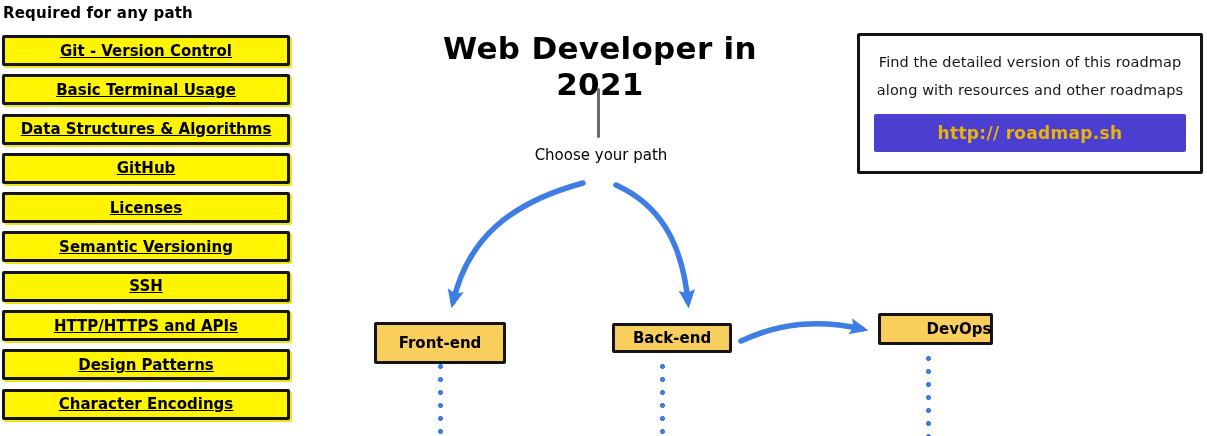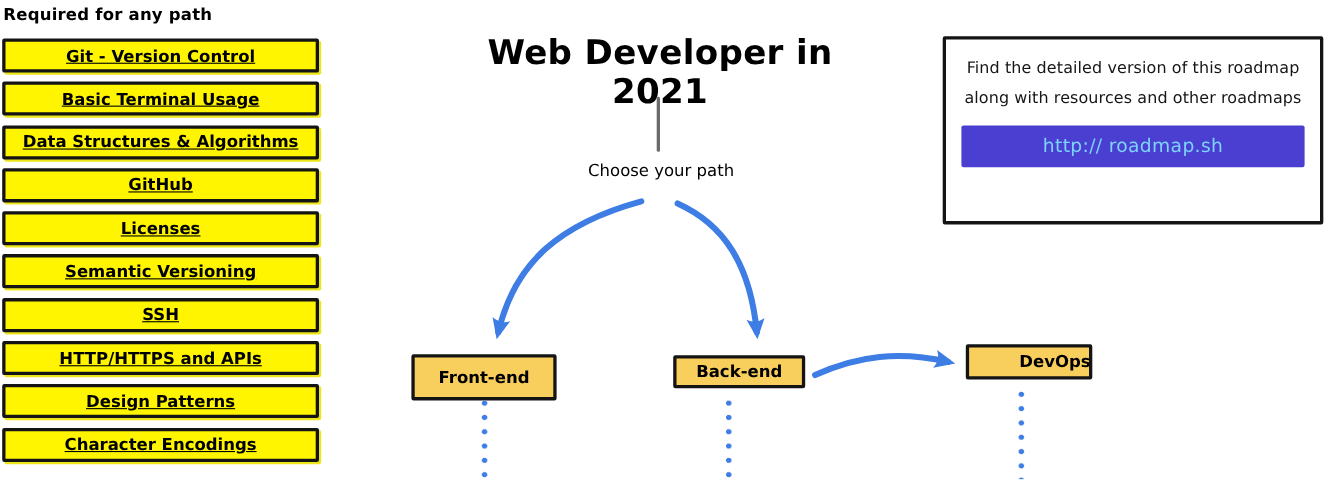--- a/index.html
+++ b/index.html
@@ -64,33 +64,33 @@
     position:absolute;width:5px;
     background-image:radial-gradient(circle,var(--blue) 2.2px,rgba(0,0,0,0) 2.7px);
     background-size:5px 13px;background-repeat:repeat-y;background-position:center top;
   }
   .dot-front{left:438px;top:360px;height:76px;}
   .dot-back{left:660px;top:360px;height:76px;}
   .dot-devops{left:926px;top:352px;height:84px;}
 
   
   .info-box{
-    position:absolute;left:857px;top:33px;width:346px;height:171px;
+    position:absolute;left:857px;top:33px;width:346px;height:141px;
     background:#fff;border:3px solid var(--border);border-radius:2px;
     padding-top:19px;text-align:center;
   }
   .info-box p{
     font-size:14.5px;line-height:1.05;margin:0 0 13px 0;color:#161616;
     letter-spacing:.1px;
   }
   .url-btn{
     display:flex;align-items:center;justify-content:center;
     width:312px;height:38px;margin:16px auto 0;
-    background:var(--purple);color:#7dd3fc;
-    font-size:17px;font-weight:normal;letter-spacing:.3px;
+    background:var(--purple);color:#eab308;
+    font-size:17px;font-weight:bold;letter-spacing:.3px;
     border-radius:2px;cursor:pointer;text-decoration:none;
   }
 </style>
 </head>
 <body>
 
 <div class="canvas">
 
   <div class="sidebar-heading">Required for any path</div>
   <div class="sidebar">

